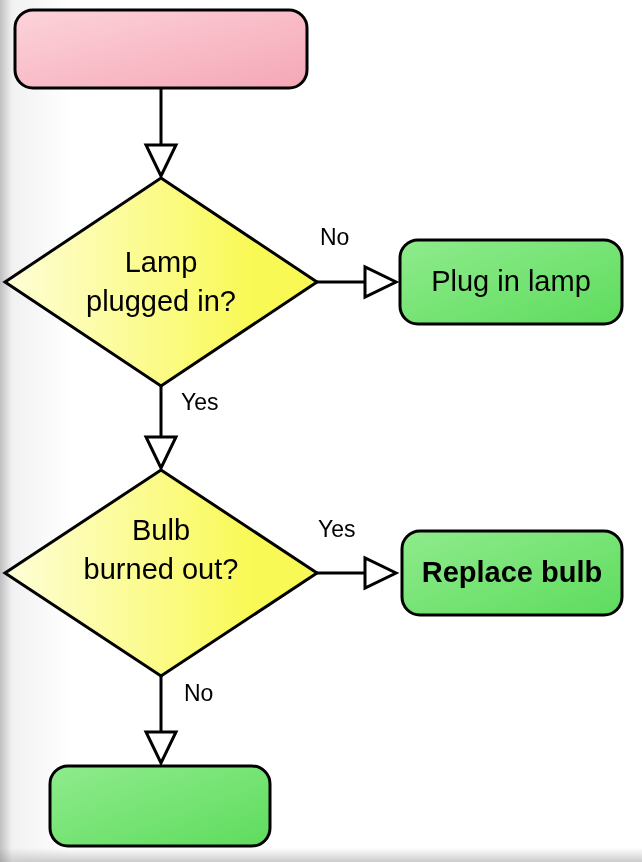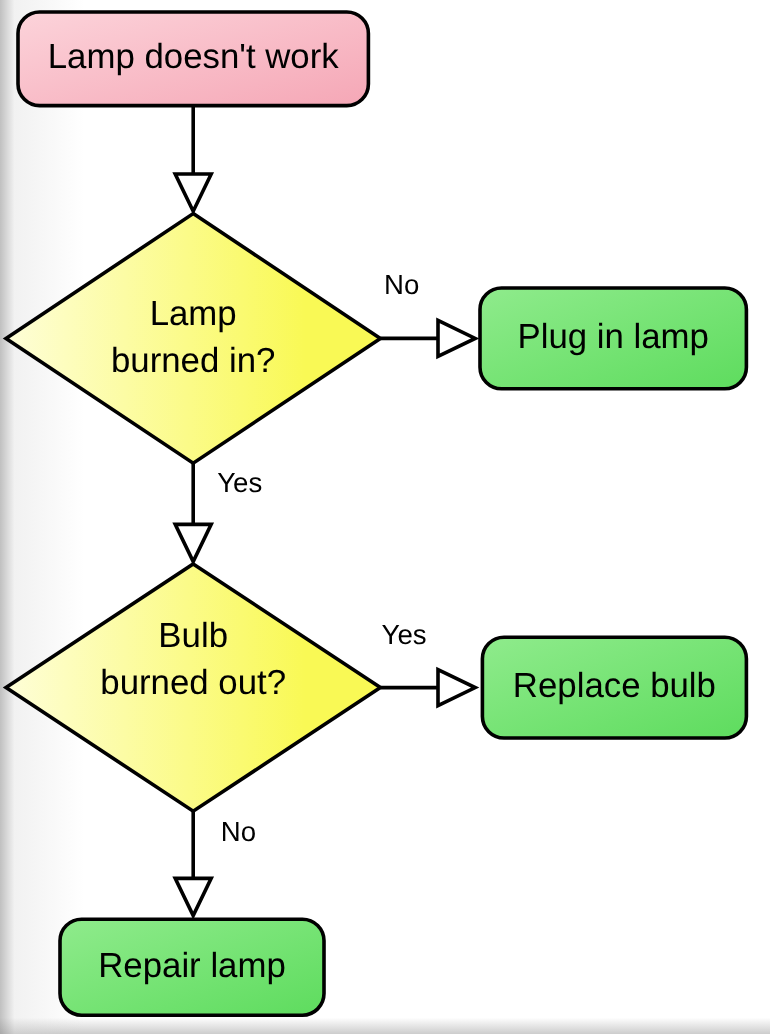--- a/index.html
+++ b/index.html
@@ -81,33 +81,31 @@
 
     <rect x="400" y="240" width="222" height="84" rx="18" fill="url(#gradGreen)" stroke="#000000" stroke-width="3"></rect>
 
     <polygon points="161,470 317,573 161,676 5,573" fill="url(#gradYellow)" stroke="#000000" stroke-width="3"></polygon>
 
     <rect x="402" y="531" width="220" height="84" rx="18" fill="url(#gradGreen)" stroke="#000000" stroke-width="3"></rect>
 
     <rect x="50" y="766" width="220" height="80" rx="18" fill="url(#gradGreen)" stroke="#000000" stroke-width="3"></rect>
   </svg>
 
-  <div class="node-label" style="left:15px; top:10px; width:292px; height:78px;">Lamp doesn't work</div>
 
   <div class="node-label" style="left:5px; top:178px; width:312px; height:208px;">Lamp
-burned in?</div>
+plugged in?</div>
 
   <div class="node-label" style="left:400px; top:240px; width:222px; height:84px;">Plug in lamp</div>
 
   <div class="node-label" style="left:5px; top:447px; width:312px; height:206px;">Bulb
 burned out?</div>
 
-  <div class="node-label" style="left:402px; top:531px; width:220px; height:84px;">Replace bulb</div>
+  <div class="node-label" style="left:402px; top:531px; width:220px; height:84px;font-weight:bold;">Replace bulb</div>
 
-  <div class="node-label" style="left:50px; top:766px; width:220px; height:80px;">Repair lamp</div>
 
   <div class="edge-label" style="left:320px; top:224px;">No</div>
 
   <div class="edge-label" style="left:181px; top:389px;">Yes</div>
 
   <div class="edge-label" style="left:318px; top:516px;">Yes</div>
 
   <div class="edge-label" style="left:184px; top:680px;">No</div>
 
 </div>

